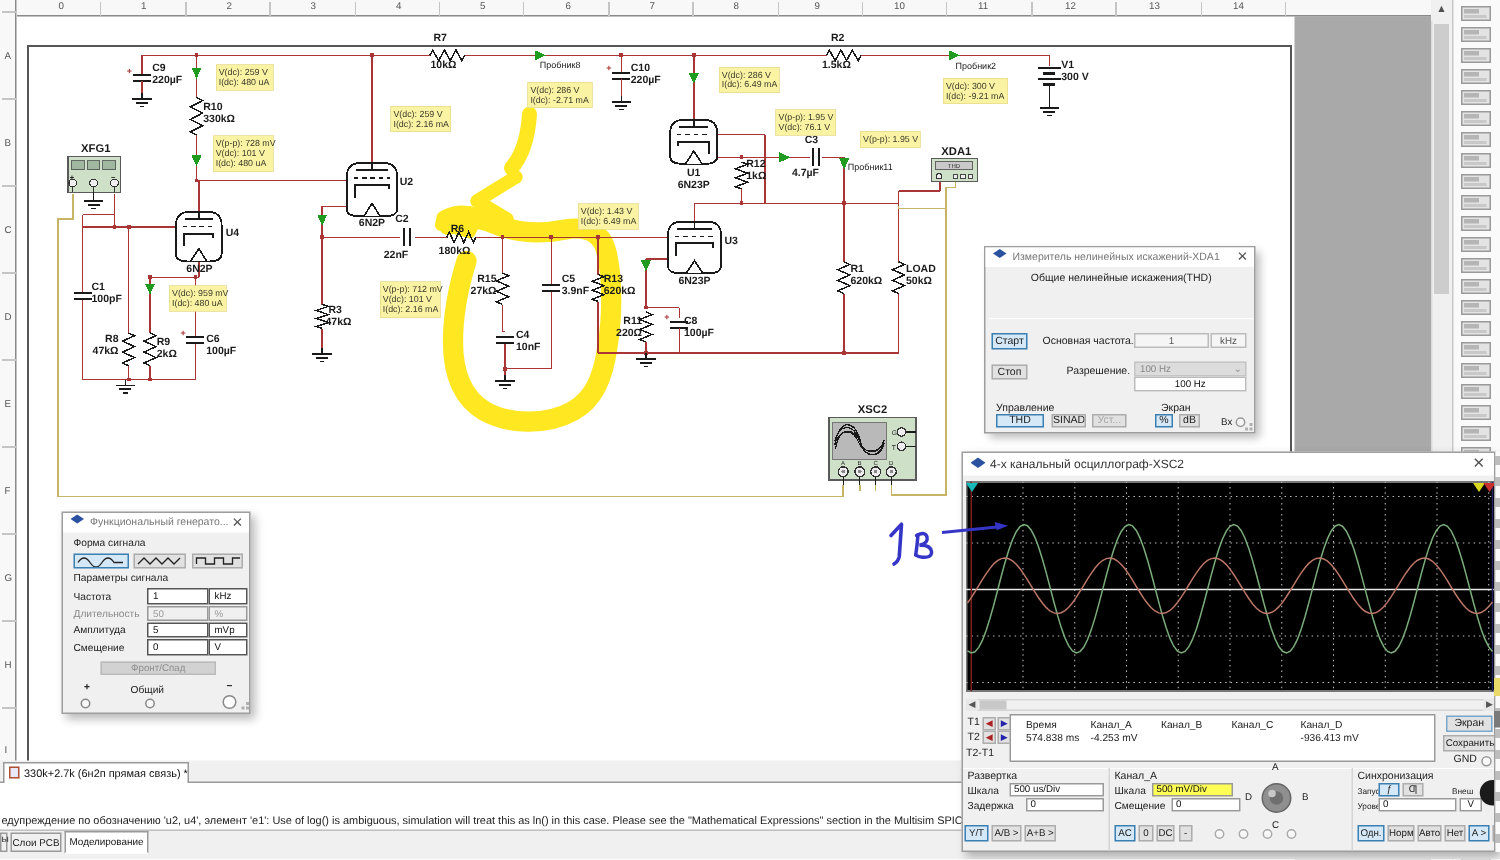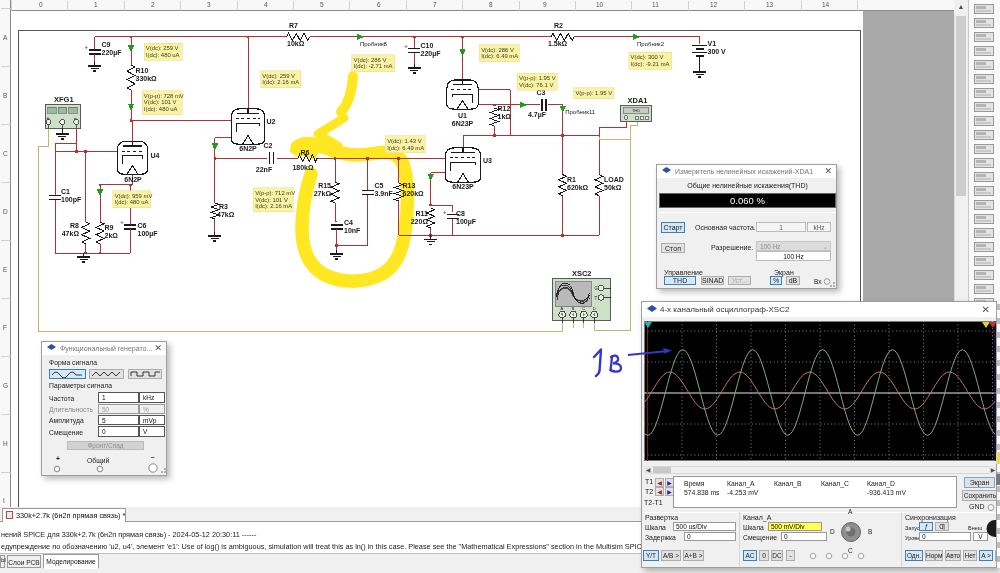--- a/index.html
+++ b/index.html
@@ -555,21 +555,20 @@
    <div class="abs" style="left:974px;top:564px;width:20px;height:10px;border:1px solid #9a9a9a;background:#e3e3e3"></div>
    <div class="abs" style="left:976px;top:566px;width:10px;height:3px;background:#b5b5b5"></div>
    <div class="abs" style="left:976px;top:570px;width:15px;height:2px;background:#c8c8c8"></div>
 
   <div id="bottombars">
 
    <div class="abs" style="left:0;top:507px;width:1000px;height:15px;background:#f0f0f0;border-bottom:1px solid #9a9a9a"></div>
    <div class="abs" style="left:2px;top:508px;width:124px;height:14px;background:#fff;border:1px solid #9a9a9a;border-bottom:none;font-size:7.3px;color:#111;line-height:14px;white-space:nowrap;overflow:hidden"><span style="display:inline-block;width:7px;height:8px;background:#e8e8f8;border:1px solid #b05030;margin:0 3px 0 3px;vertical-align:-1px"></span>330k+2.7k (6н2п прямая связь) *</div>
 
    <div class="abs" style="left:0;top:522px;width:1000px;height:31px;background:#fff;font-size:7.3px;color:#222">
-     <div class="abs" style="left:1px;top:8px;white-space:nowrap">нений SPICE для 330k+2.7k (6н2п прямая связь) - 2024-05-12 20:30:11 ------</div>
      <div class="abs" style="left:1px;top:20px;white-space:nowrap">едупреждение по обозначению 'u2, u4', элемент 'e1':  Use of log() is ambiguous, simulation will treat this as ln() in this case.  Please see the "Mathematical Expressions" section in the Multisim SPICE manual</div>
    </div>
 
    <div class="abs" style="left:0;top:553px;width:1000px;height:20px;background:#f0f0f0;border-top:1px solid #c0c0c0"></div>
    <div class="abs" style="left:0;top:555px;width:5px;height:13px;background:#f0f0f0;border:1px solid #9a9a9a;font-size:6.8px;color:#333;text-align:right">ы</div>
    <div class="abs" style="left:7px;top:555px;width:34px;height:13px;background:#f0f0f0;border:1px solid #9a9a9a;font-size:6.6px;color:#222;text-align:center;line-height:13px;white-space:nowrap;overflow:hidden">Слои PCB</div>
    <div class="abs" style="left:43px;top:554px;width:56px;height:15px;background:#fff;border:1px solid #9a9a9a;border-bottom:1px solid #fff;font-size:6.6px;color:#111;text-align:center;line-height:14px;white-space:nowrap;overflow:hidden">Моделирование</div>
   </div>
 
   <div id="fgwin" class="win" style="left:41px;top:341px;width:126px;height:135px">
@@ -612,21 +611,20 @@
           <rect x="122" y="9" width="2" height="2"></rect>
           <rect x="122" y="6" width="2" height="2"></rect>
         </g>
     </svg>
   </div>
   <div id="thdwin" class="win" style="left:656px;top:163.5px;width:181px;height:125px">
     <div class="tbar" style="font-size:7px"><span class="ic"><svg width="9" height="7">
             <path d="M0,3 L4.5,0 L9,3 L4.5,6 z" fill="#2a52a0"></path>
           </svg></span><span style="color:#777">Измеритель нелинейных искажений-XDA1</span><span class="x">✕</span></div>
     <div class="lbl" style="left:0;top:17px;width:181px;text-align:center;font-size:7px">Общие нелинейные искажения(THD)</div>
-    <div class="abs" style="left:2px;top:28.5px;width:177px;height:15px;background:#000;border:1px solid #666;color:#fff;font-size:9.5px;text-align:center;line-height:14px">0.060 %</div>
     <div class="abs" style="left:2px;top:47px;width:177px;height:1px;background:#d8d8d8;border-bottom:1px solid #fff"></div>
     <div class="btn sel" style="left:4px;top:57.5px;width:24px;height:11px;line-height:10px;font-size:7px">Старт</div>
     <div class="btn" style="left:4px;top:78.5px;width:24px;height:10px;line-height:9px;font-size:7px">Стоп</div>
     <div class="lbl" style="left:38px;top:59.5px;font-size:7px">Основная частота.</div>
     <div class="inp" style="left:99px;top:57.5px;width:50px;height:9.5px;border-color:#bbb;background:#f5f5f5;line-height:9px;color:#555;text-align:center">1</div>
     <div class="inp" style="left:150px;top:57.5px;width:24px;height:9.5px;border-color:#bbb;background:#f5f5f5;line-height:9px;color:#555;text-align:center">kHz</div>
     <div class="lbl" style="left:54px;top:79px;font-size:7px">Разрешение.</div>
     <div class="inp" style="left:99px;top:76.5px;width:75px;height:9.5px;border-color:#c5c5c5;background:#dcdcdc;line-height:9px;color:#888;padding-left:3px">100 Hz<span style="float:right;margin-right:2px;color:#999">⌄</span></div>
     <div class="inp" style="left:99px;top:86.5px;width:75px;height:9.5px;border-color:#bbb;line-height:9px;text-align:center">100 Hz</div>
     <div class="lbl" style="left:7px;top:104px;font-size:7px">Управление</div>

